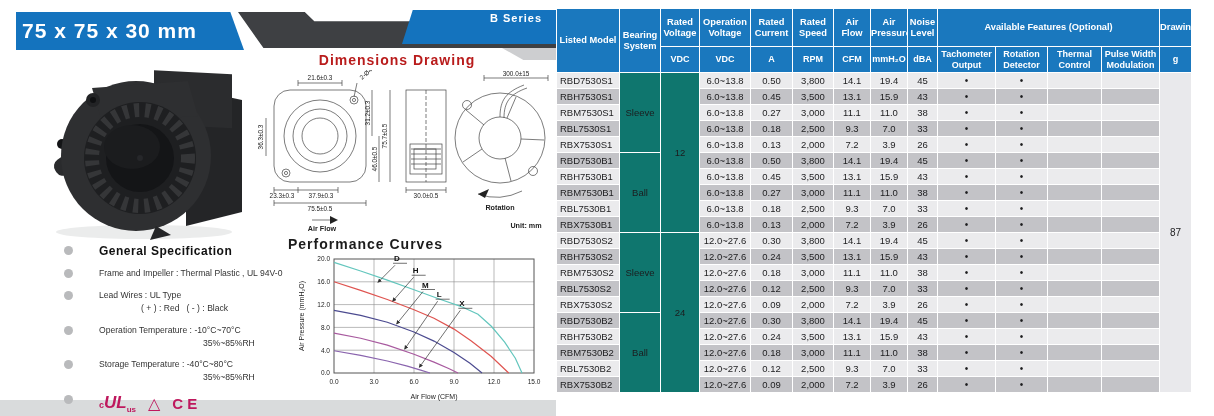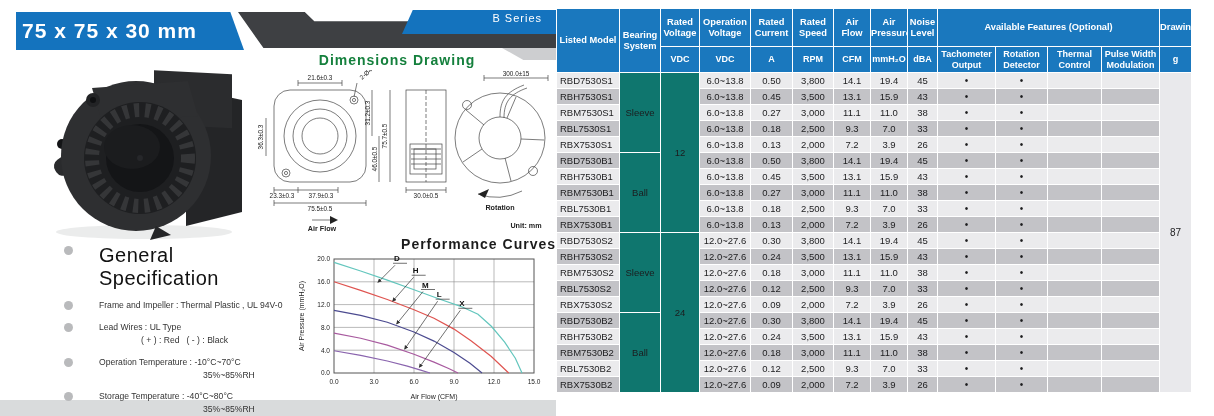--- a/index.html
+++ b/index.html
@@ -8,50 +8,50 @@
 
   
   #left-panel{position:absolute;left:0;top:0;width:556px;height:416px;background:#fff;}
   .gray-bottom{position:absolute;left:0;top:400px;width:556px;height:16px;background:#d9dbdc;}
 
   .flag-blue{position:absolute;left:16px;top:12px;width:228px;height:38px;background:#1473be;
     clip-path:polygon(0 0,94% 0,100% 100%,0 100%);z-index:3;color:#fff;font-weight:bold;
     font-size:21px;line-height:37px;padding-left:6px;box-sizing:border-box;letter-spacing:1px;}
   .band-dark{position:absolute;left:238px;top:12px;width:318px;height:36px;background:#3e4043;
     clip-path:polygon(0 0,21% 0,24% 26%,100% 26%,100% 100%,8% 100%);z-index:2;}
-  .bseries{position:absolute;left:402px;top:10px;width:154px;height:24px;background:#1473be;
-    clip-path:polygon(7% 0,100% 0,100% 100%,0 100%);z-index:4;color:#fff;font-weight:normal;
+  .bseries{position:absolute;left:402px;top:10px;width:154px;height:34px;background:#1473be;
+    clip-path:polygon(7% 0,100% 0,100% 100%,0 100%);z-index:4;color:#fff;font-weight:bold;
     font-size:11px;line-height:17px;text-align:right;padding-right:14px;box-sizing:border-box;letter-spacing:1px;}
   .wedge{position:absolute;left:488px;top:47px;width:68px;height:13px;background:#cdced0;
     clip-path:polygon(18% 0,100% 0,100% 100%,52% 100%);z-index:1;}
 
   #photo{position:absolute;left:36px;top:54px;width:214px;height:188px;}
 
   #dims-block{position:absolute;left:238px;top:52px;width:318px;}
-  .dims-title{font-weight:bold;font-size:14px;color:#15803d;text-align:center;letter-spacing:1px;margin-bottom:2px;}
+  .dims-title{font-weight:bold;font-size:14px;color:#b91c1c;text-align:center;letter-spacing:1px;margin-bottom:2px;}
   #dims-svg text{font-size:6.4px;fill:#222;font-family:"Liberation Sans",sans-serif;}
   #dims-svg .big{font-size:7.2px;font-weight:bold;}
   #dims-svg line,#dims-svg rect,#dims-svg circle,#dims-svg path.o{stroke:#444;fill:none;stroke-width:.7;}
 
   #spec-block{position:absolute;left:56px;top:244px;width:238px;}
   .spec-row{display:flex;margin-bottom:9px;}
   .bullet{width:9px;height:9px;border-radius:50%;background:#b9babc;margin:2px 26px 0 8px;flex:none;}
-  .spec-head{font-weight:normal;font-size:20px;color:#111;letter-spacing:.5px;}
+  .spec-head{font-weight:bold;font-size:12px;color:#111;letter-spacing:.5px;}
   .spec-text{font-size:8.6px;color:#333;line-height:1.5;}
   .ind-sm{padding-left:42px;}
   .ind-lg{padding-left:104px;}
   .logos{display:flex;align-items:center;gap:12px;color:#be185d;}
   .ul-pre{font-size:9px;font-weight:bold;}
   .ul-main{font-size:17px;font-weight:bold;font-style:italic;}
   .ul-post{font-size:8px;font-weight:bold;vertical-align:sub;}
   .tri{font-size:16px;font-weight:bold;}
   .ce{font-size:15px;font-weight:bold;letter-spacing:4px;}
 
   #perf-block{position:absolute;left:288px;top:236px;width:268px;}
-  .perf-title{font-weight:bold;font-size:14px;color:#1c1c1c;text-align:right;letter-spacing:1px;margin-bottom:1px;}
+  .perf-title{font-weight:bold;font-size:14px;color:#1c1c1c;text-align:left;letter-spacing:1px;margin-bottom:1px;}
   #perf-svg{display:block;margin:0 auto;}
   #perf-svg .tick{font:6.5px "Liberation Sans",sans-serif;fill:#222;}
   #perf-svg .axis{font:7px "Liberation Sans",sans-serif;fill:#222;}
   #perf-svg .clabel{font:bold 8px "Liberation Sans",sans-serif;fill:#111;}
 
   
   #table-wrap{position:absolute;left:556px;top:8px;}
   table{border-collapse:collapse;table-layout:fixed;width:635px;}
   th,td{border:1px solid #fff;padding:0;text-align:center;overflow:hidden;
     font-family:"Liberation Sans","DejaVu Sans",sans-serif;}

